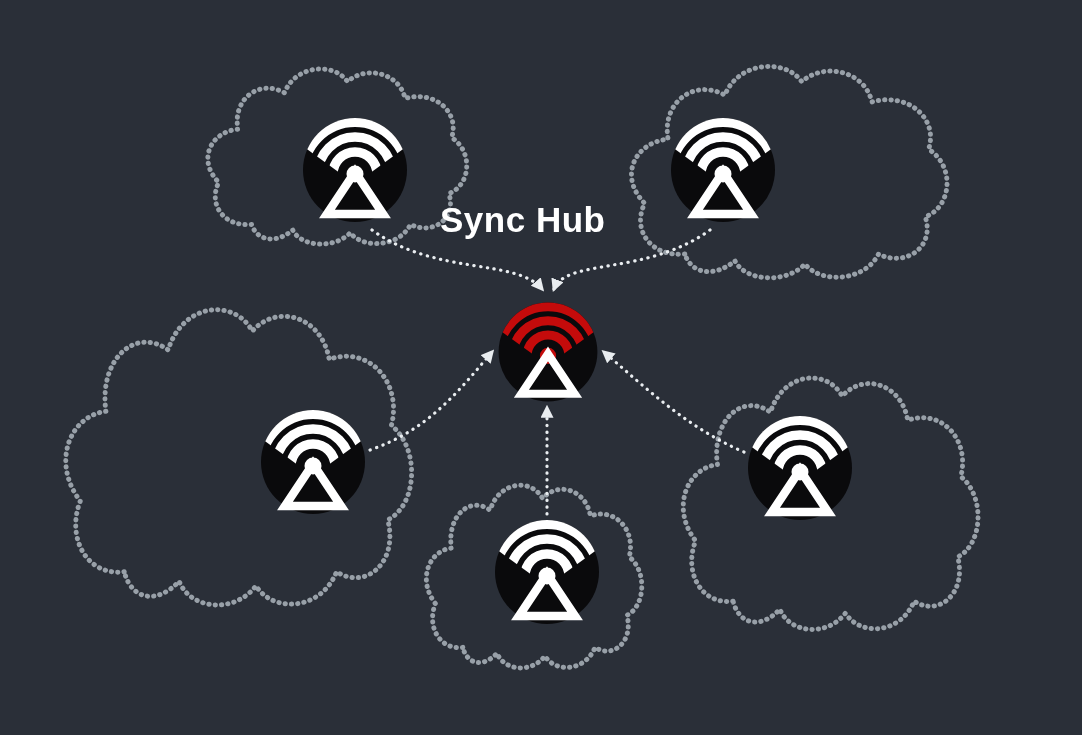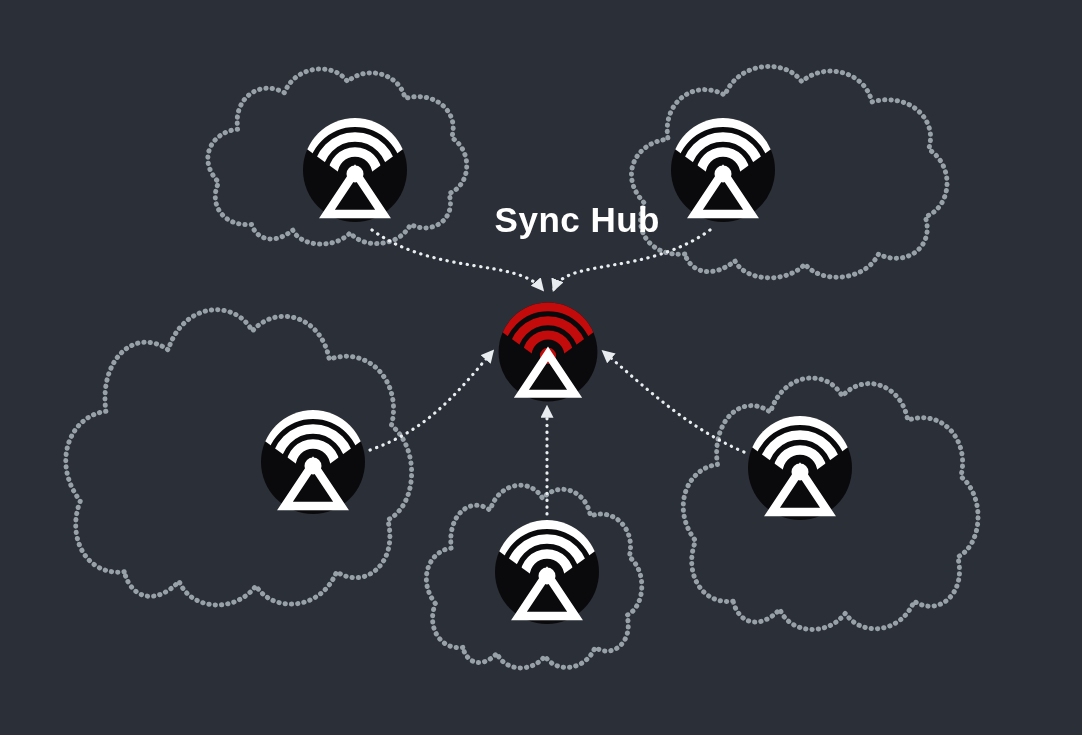--- a/index.html
+++ b/index.html
@@ -32,21 +32,21 @@
     stroke:var(--arrow,#e9edf0);
     stroke-width:3.2;
     stroke-linecap:round;
     stroke-dasharray:0.3 6.5;
   }
   .peer-icon{color:var(--icon,#ffffff);}
   .hub-icon{color:var(--hub-accent,#c40b0b);}
   .hub-label{
     position:absolute;
     left:440px;top:200px;width:220px;
-    text-align:right;
+    text-align:left;
     color:#ffffff;
     font-size:35px;
     font-weight:700;
     letter-spacing:0.5px;
     user-select:none;
   }
 </style>
 </head>
 <body>
 

